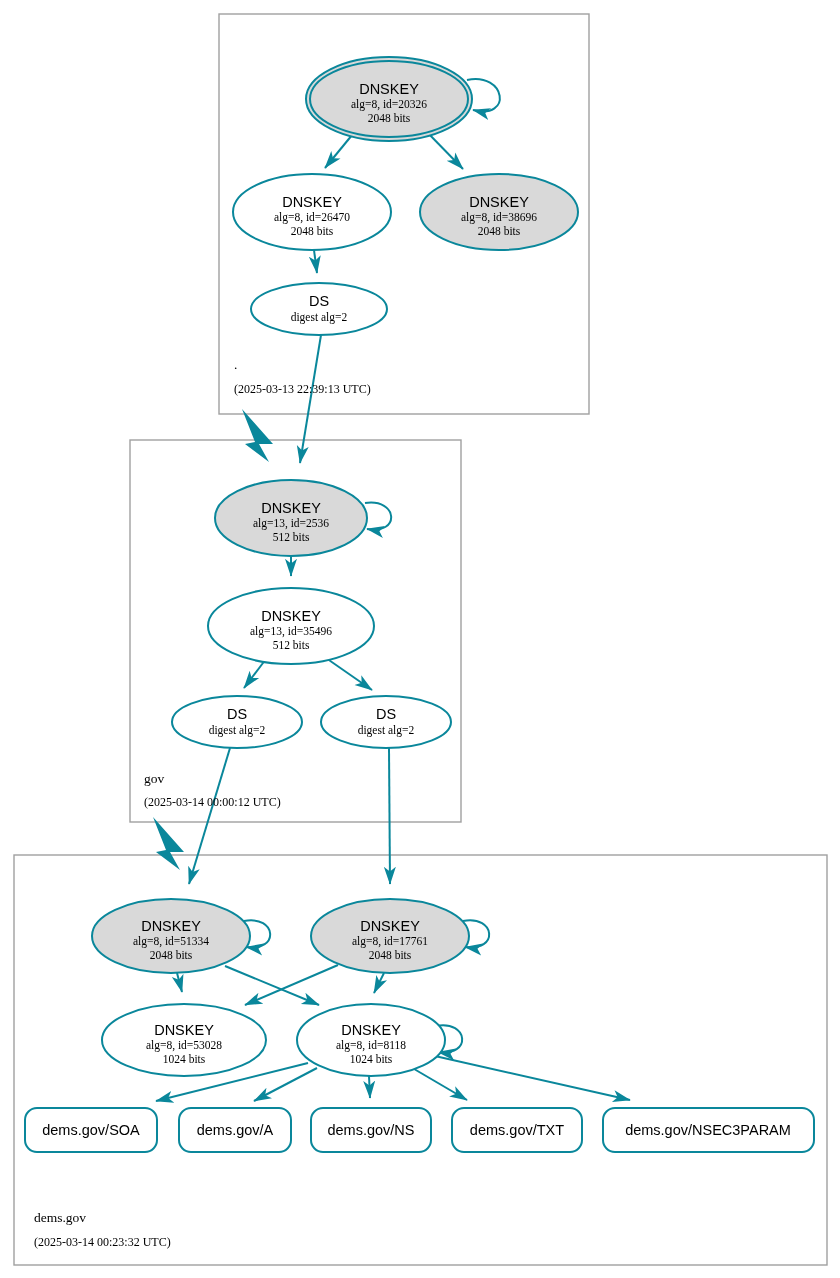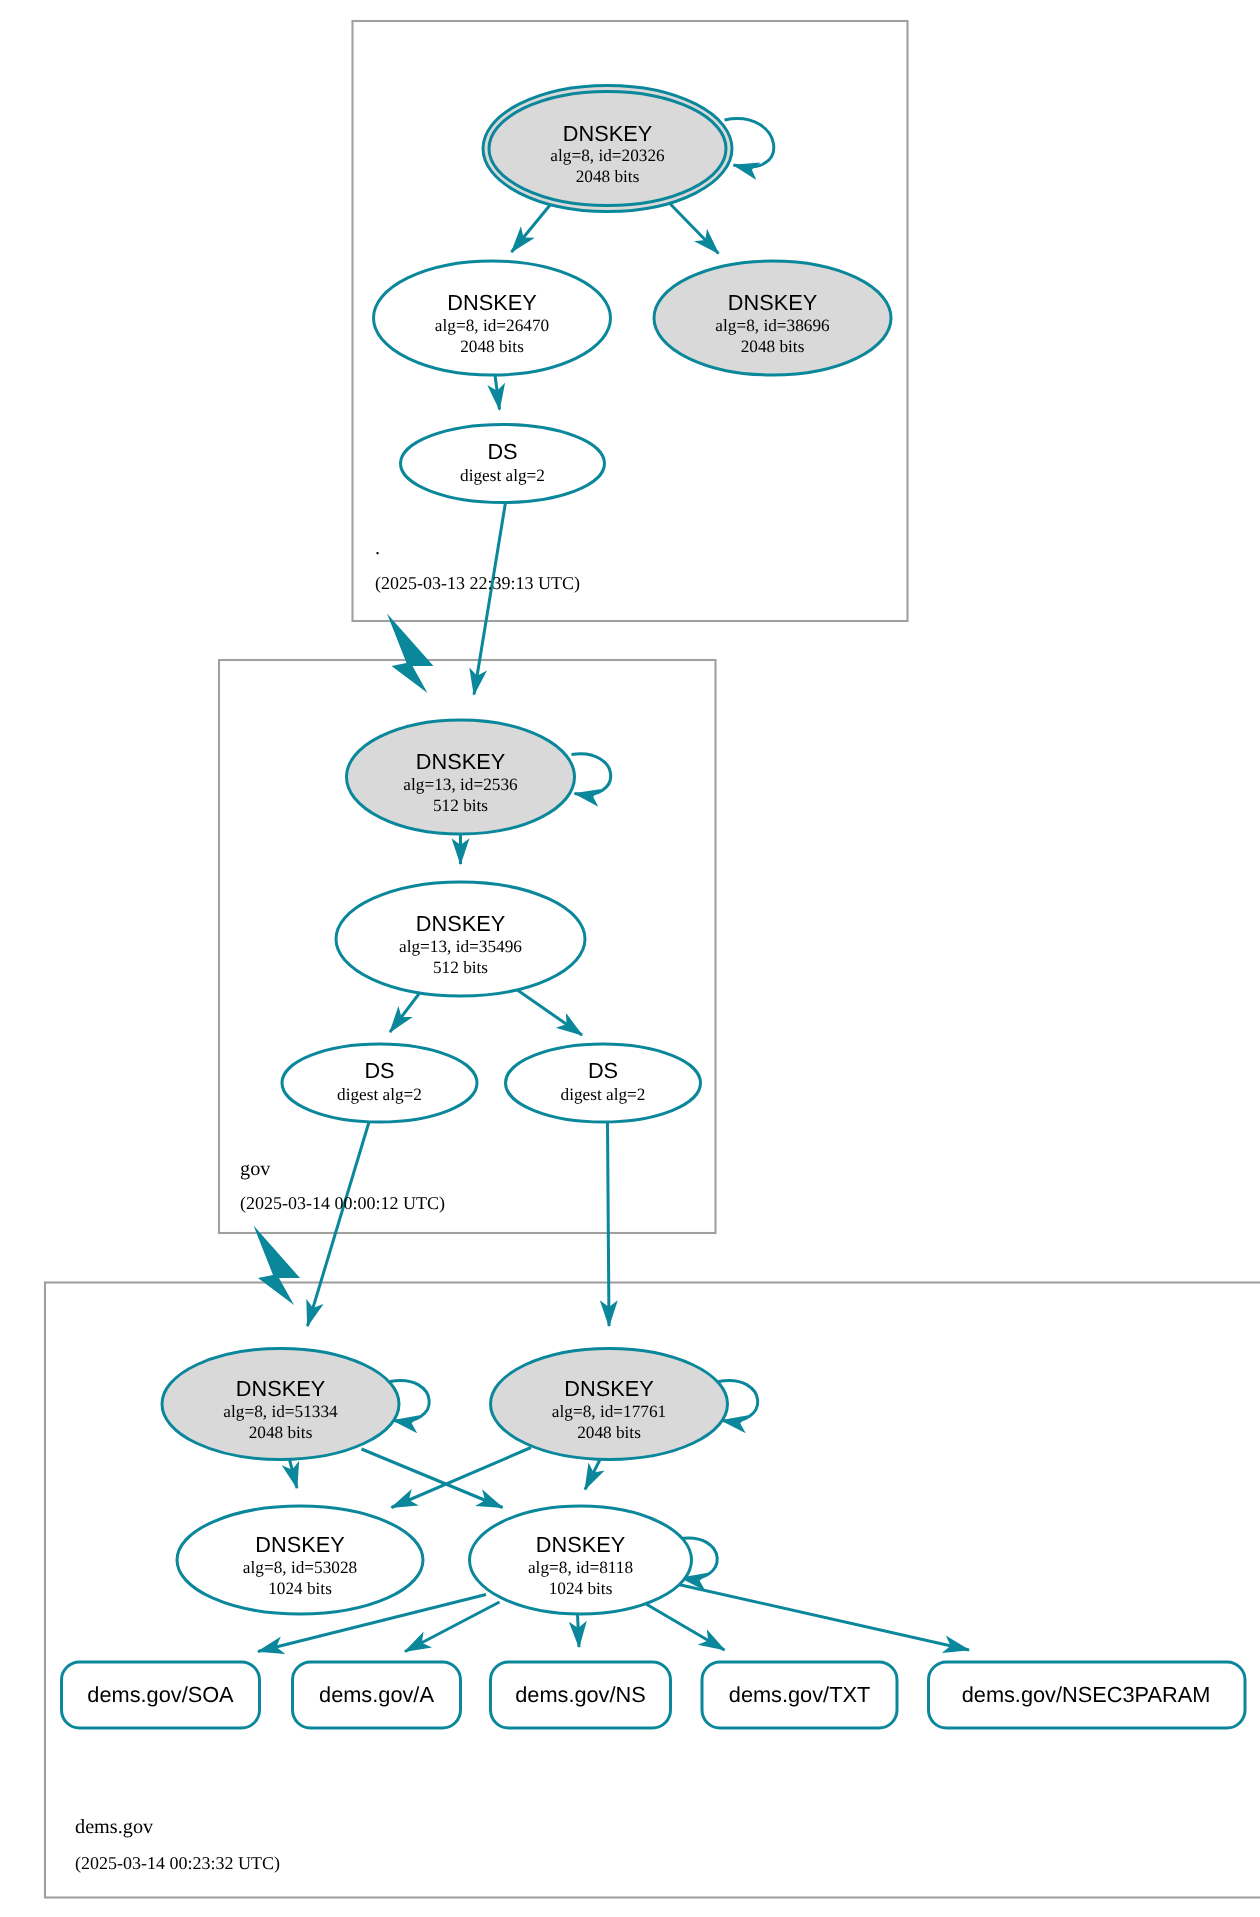--- a/index.html
+++ b/index.html
@@ -1,18 +1,18 @@
 <!DOCTYPE html>
 <html><head>
 <meta charset="utf-8">
 <style>
   html,body{margin:0;padding:0;background:#ffffff;}
   body{width:840px;height:1278px;position:relative;
        font-family:"Liberation Sans",sans-serif;}
-  #stage{position:absolute;left:17px;top:0;width:732px;height:1278px;padding-left:32px;}
+  #stage{position:absolute;left:1px;top:0;width:732px;height:1278px;padding-left:32px;}
   svg{position:absolute;left:0;top:0;width:840px;height:1278px;}
   .zone-box{fill:#ffffff;stroke:#a0a0a0;stroke-width:1.4;}
   .node-ell{fill:#ffffff;stroke:#0a879b;stroke-width:2;}
   .node-ell.shaded{fill:#d9d9d9;}
   .node-rect{fill:#ffffff;stroke:#0a879b;stroke-width:2;}
   .edge{fill:none;stroke:#0a879b;stroke-width:2;}
   .edge-thick{fill:#0a879b;stroke:none;}
   .t-title{font-family:"Liberation Sans",sans-serif;font-size:14.5px;fill:#000;
            text-anchor:middle;dominant-baseline:middle;}
   .t-sub{font-family:"Liberation Serif",serif;font-size:11.5px;fill:#000;

